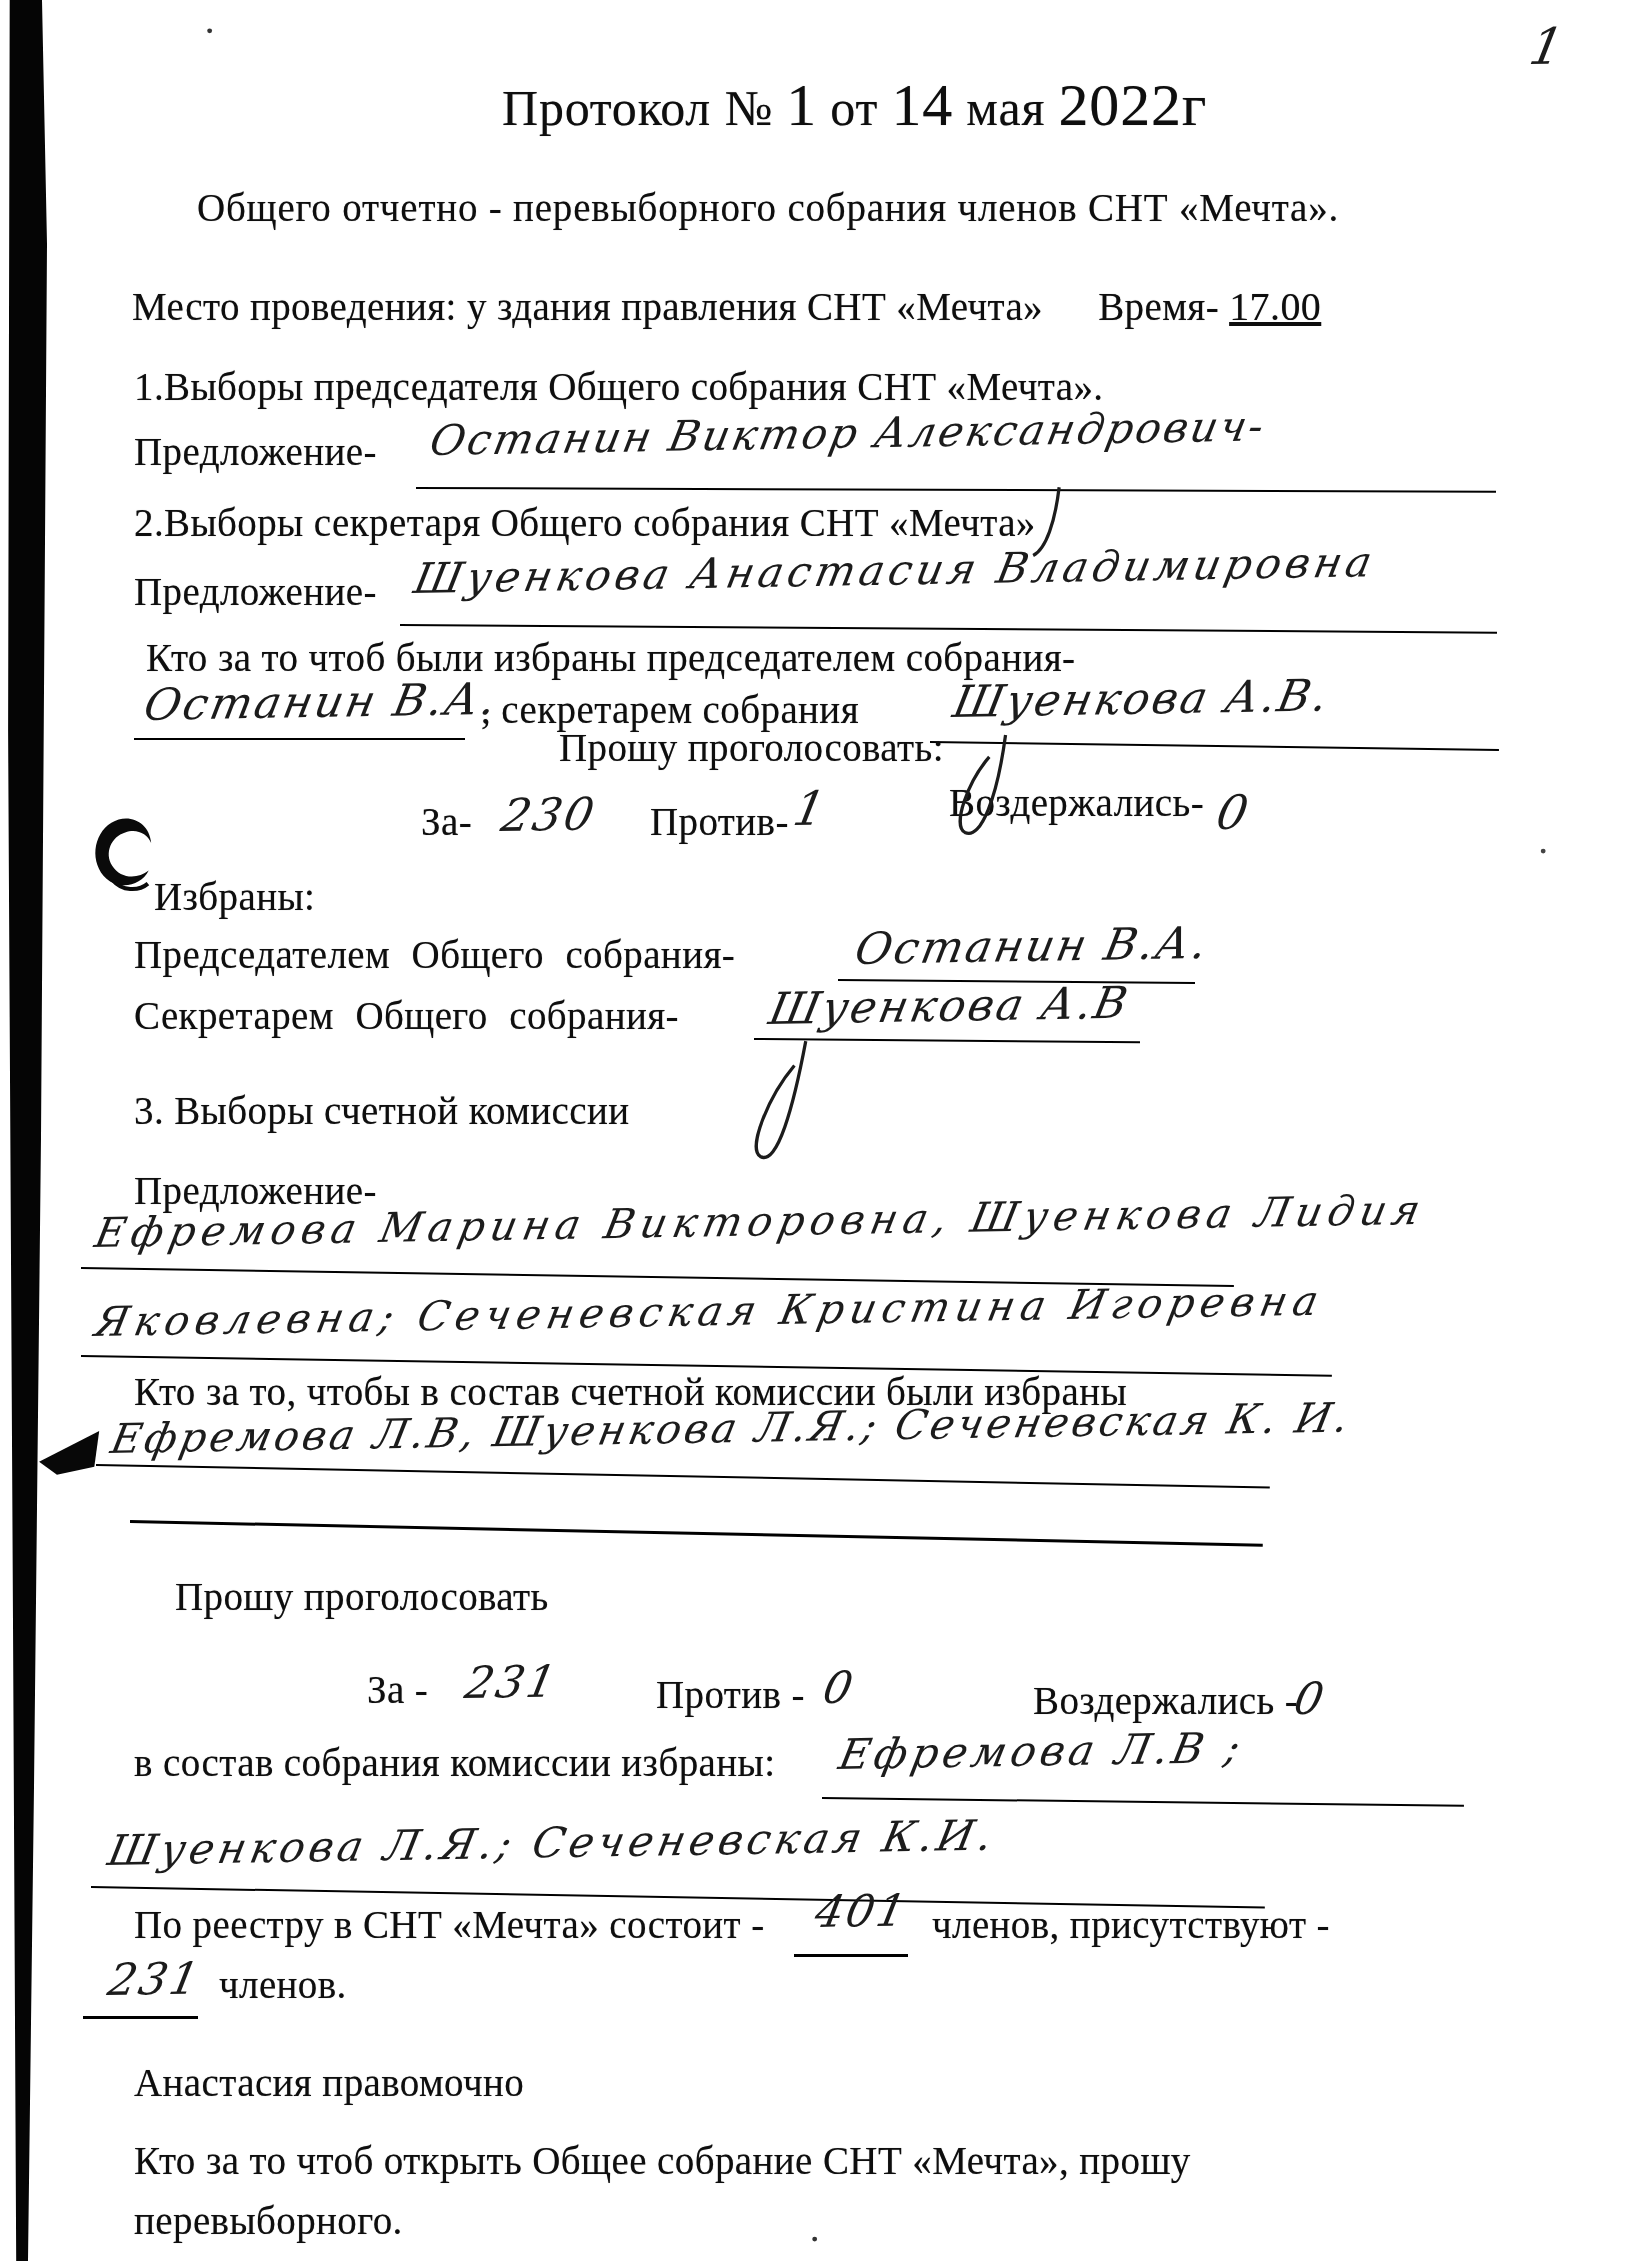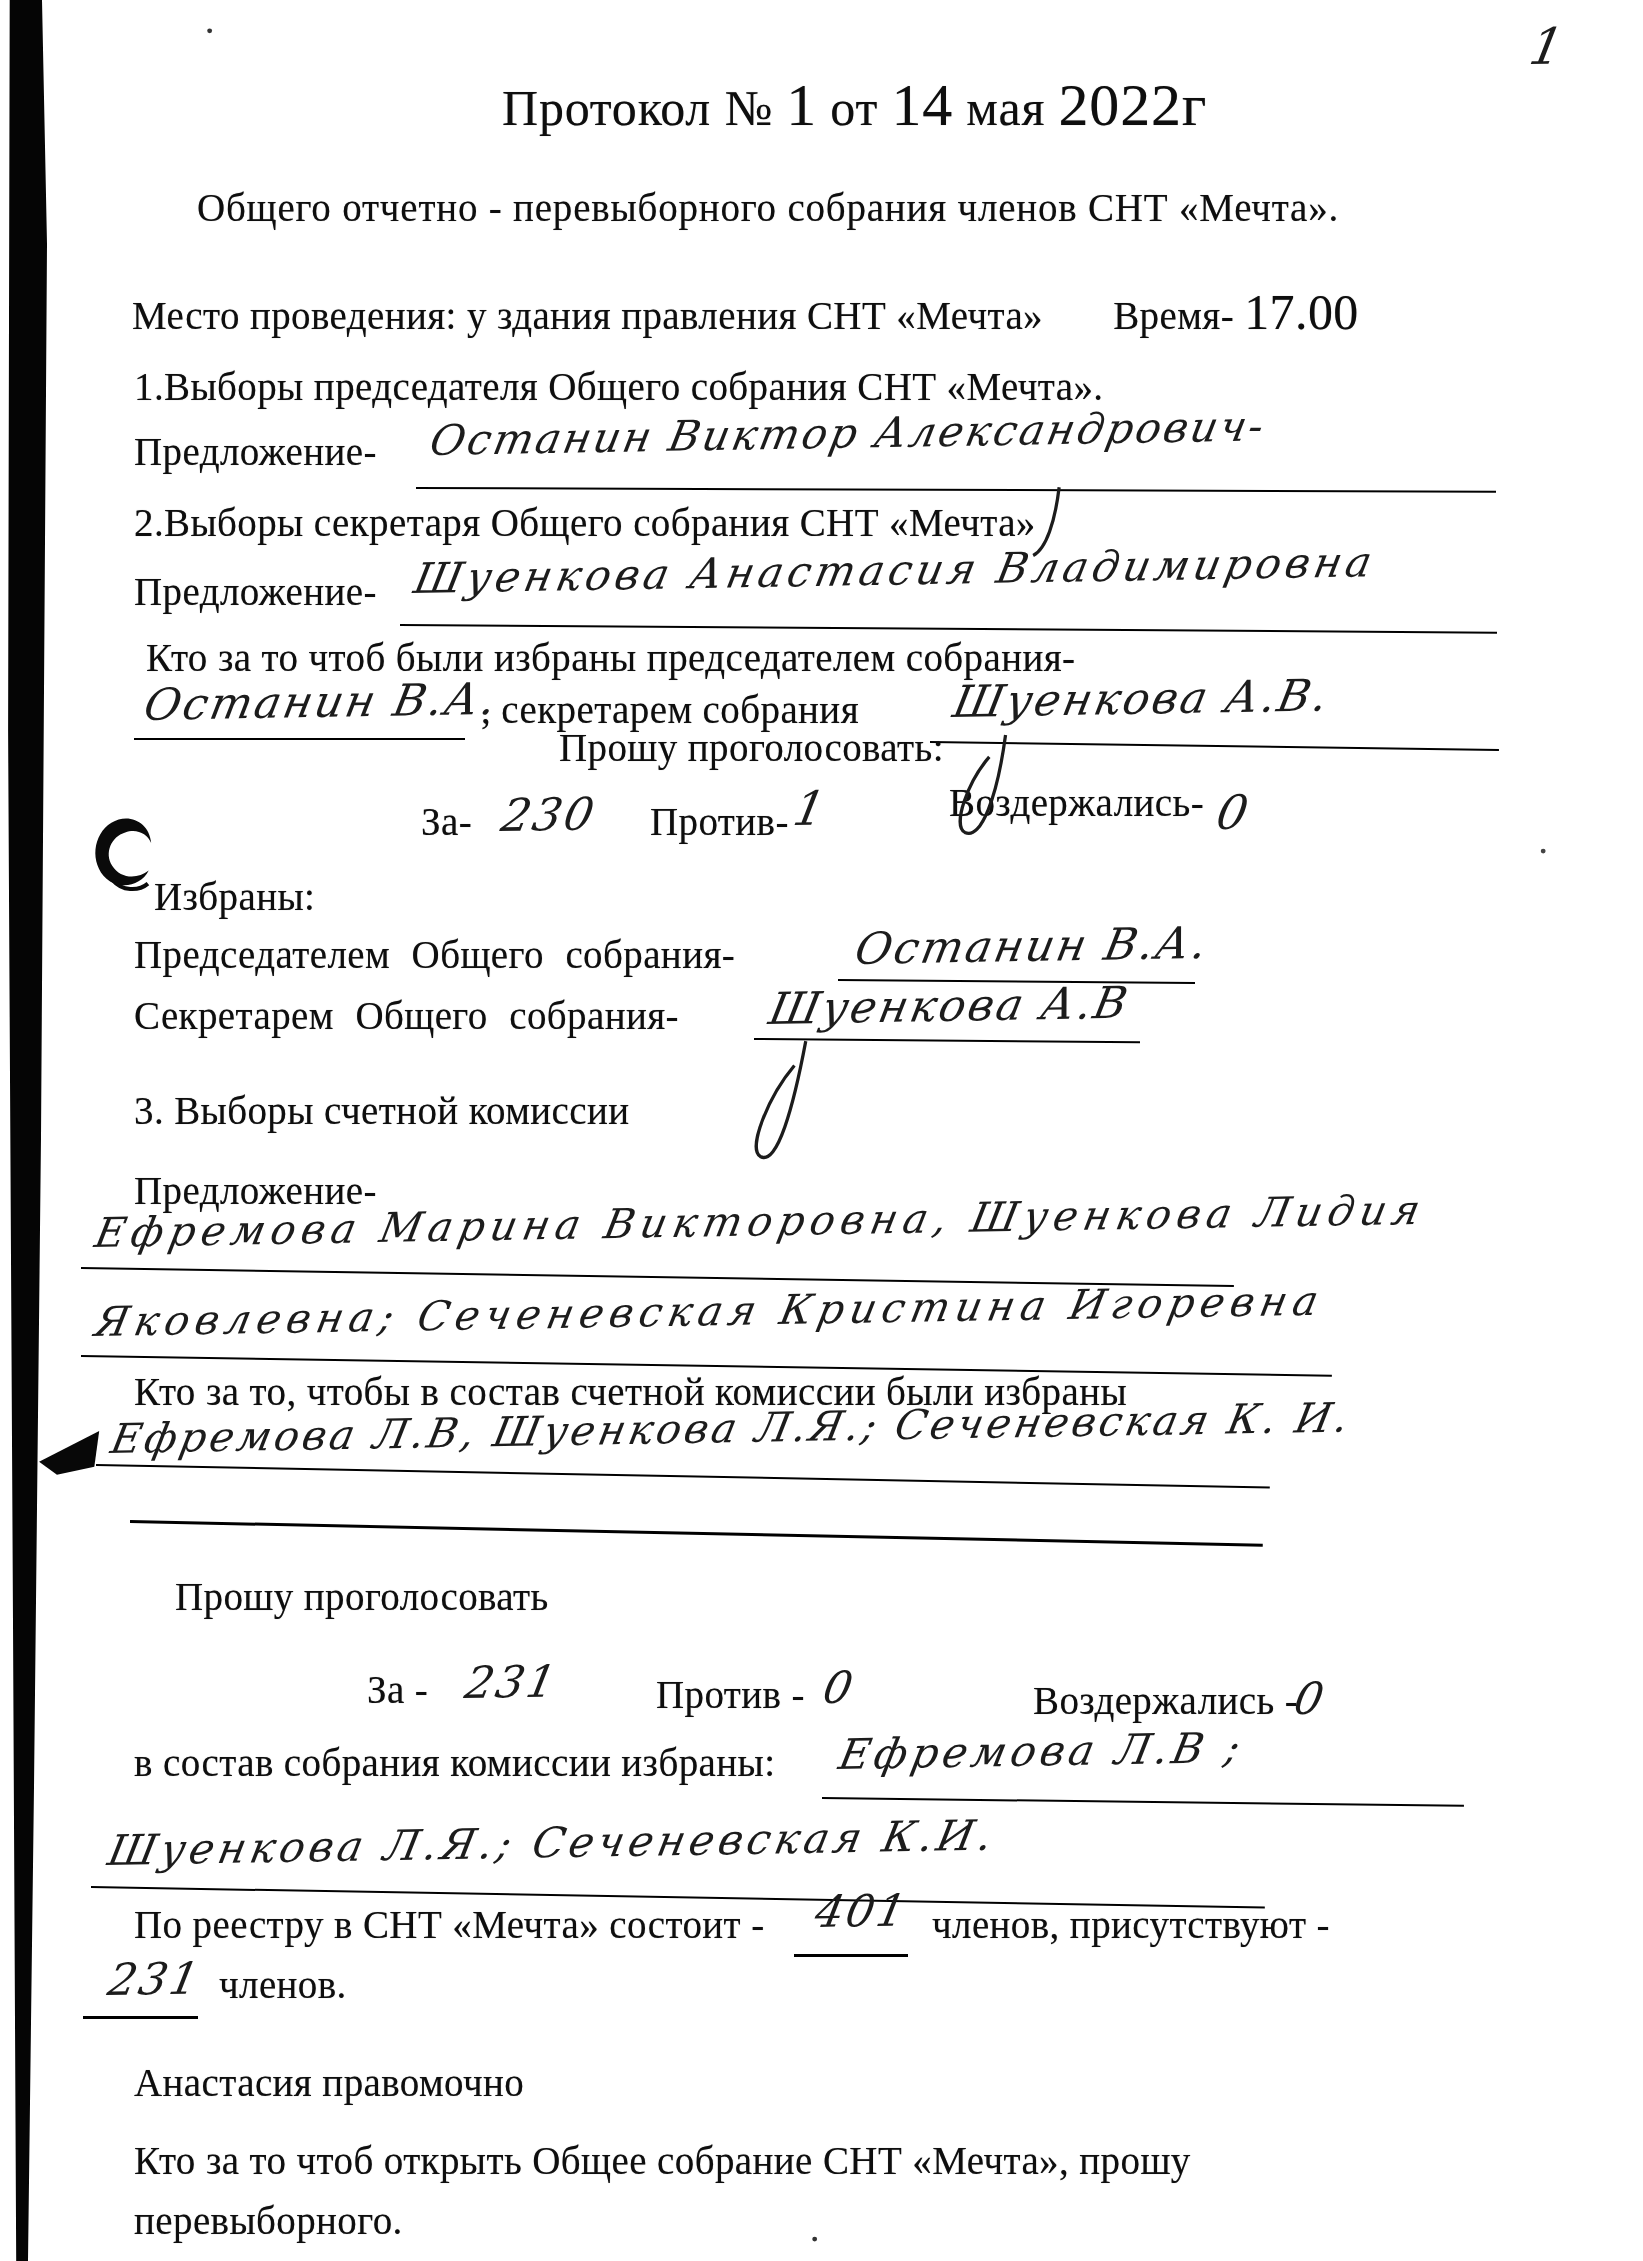--- a/index.html
+++ b/index.html
@@ -1,20 +1,20 @@
 <!DOCTYPE html>
 <html style="font-size:13px"><head>
 <meta charset="utf-8">
 <style>
   html,body{margin:0;padding:0;background:#e8e8e8;}
   #page{position:relative;width:1644px;height:2261px;background:#ffffff;overflow:hidden;
         font-family:"Liberation Serif",serif;color:#0e0e0e;}
   .typed{position:absolute;font-family:"Liberation Serif",serif;color:#0e0e0e;
          font-size:39px;letter-spacing:0.4px;white-space:nowrap;text-shadow:0 0 0.8px rgba(0,0,0,.45);}
-  .big{font-size:50px;}
+  .big{font-size:40px;text-decoration:underline;}
   .title{font-size:50px;letter-spacing:0.8px;}
   .title .num{font-size:60px;}
   .hw{position:absolute;font-family:"DejaVu Serif",serif;font-style:italic;color:#1c1c1c;
       white-space:nowrap;letter-spacing:2.4px;transform:skewX(-12deg) rotate(-1deg);
       transform-origin:left bottom;}
   .uline{position:absolute;background:#000;height:2.4px;transform-origin:left center;}
   .wsp{word-spacing:11.4px;}
   .center{letter-spacing:0.8px;}
   svg.overlay{position:absolute;left:0;top:0;pointer-events:none;}
   #scanedge{position:absolute;left:0;top:0;width:49px;height:2261px;background:#050505;
@@ -35,21 +35,21 @@
     <span>от</span>
     <span class="num">14</span>
     <span>мая</span>
     <span class="num">2022г</span>
   </div>
 
   <div class="typed center" style="left:197px;top:185px;">Общего отчетно - перевыборного собрания членов СНТ «Мечта».</div>
 
   <div class="typed" style="left:132px;top:283px;">
     <span>Место проведения: у здания правления СНТ «Мечта»</span>
-    <span style="margin-left:60px;">Время-</span>
+    <span style="margin-left:45px;">Время-</span>
     <span class="big">17.00</span>
   </div>
 
   <div class="typed" style="left:134px;top:364px;">1.Выборы председателя Общего собрания СНТ «Мечта».</div>
   <div class="typed" style="left:134px;top:429px;">Предложение-</div>
   <div class="hw" style="left:426px;top:416px;font-size:42px;">Останин Виктор Александрович-</div>
   <div class="uline" style="left:416px;top:487px;width:1080px;transform:rotate(.2deg);"></div>
 
   <div class="typed" style="left:134px;top:500px;">2.Выборы секретаря Общего собрания СНТ «Мечта»</div>
   <div class="typed" style="left:134px;top:569px;">Предложение-</div>

